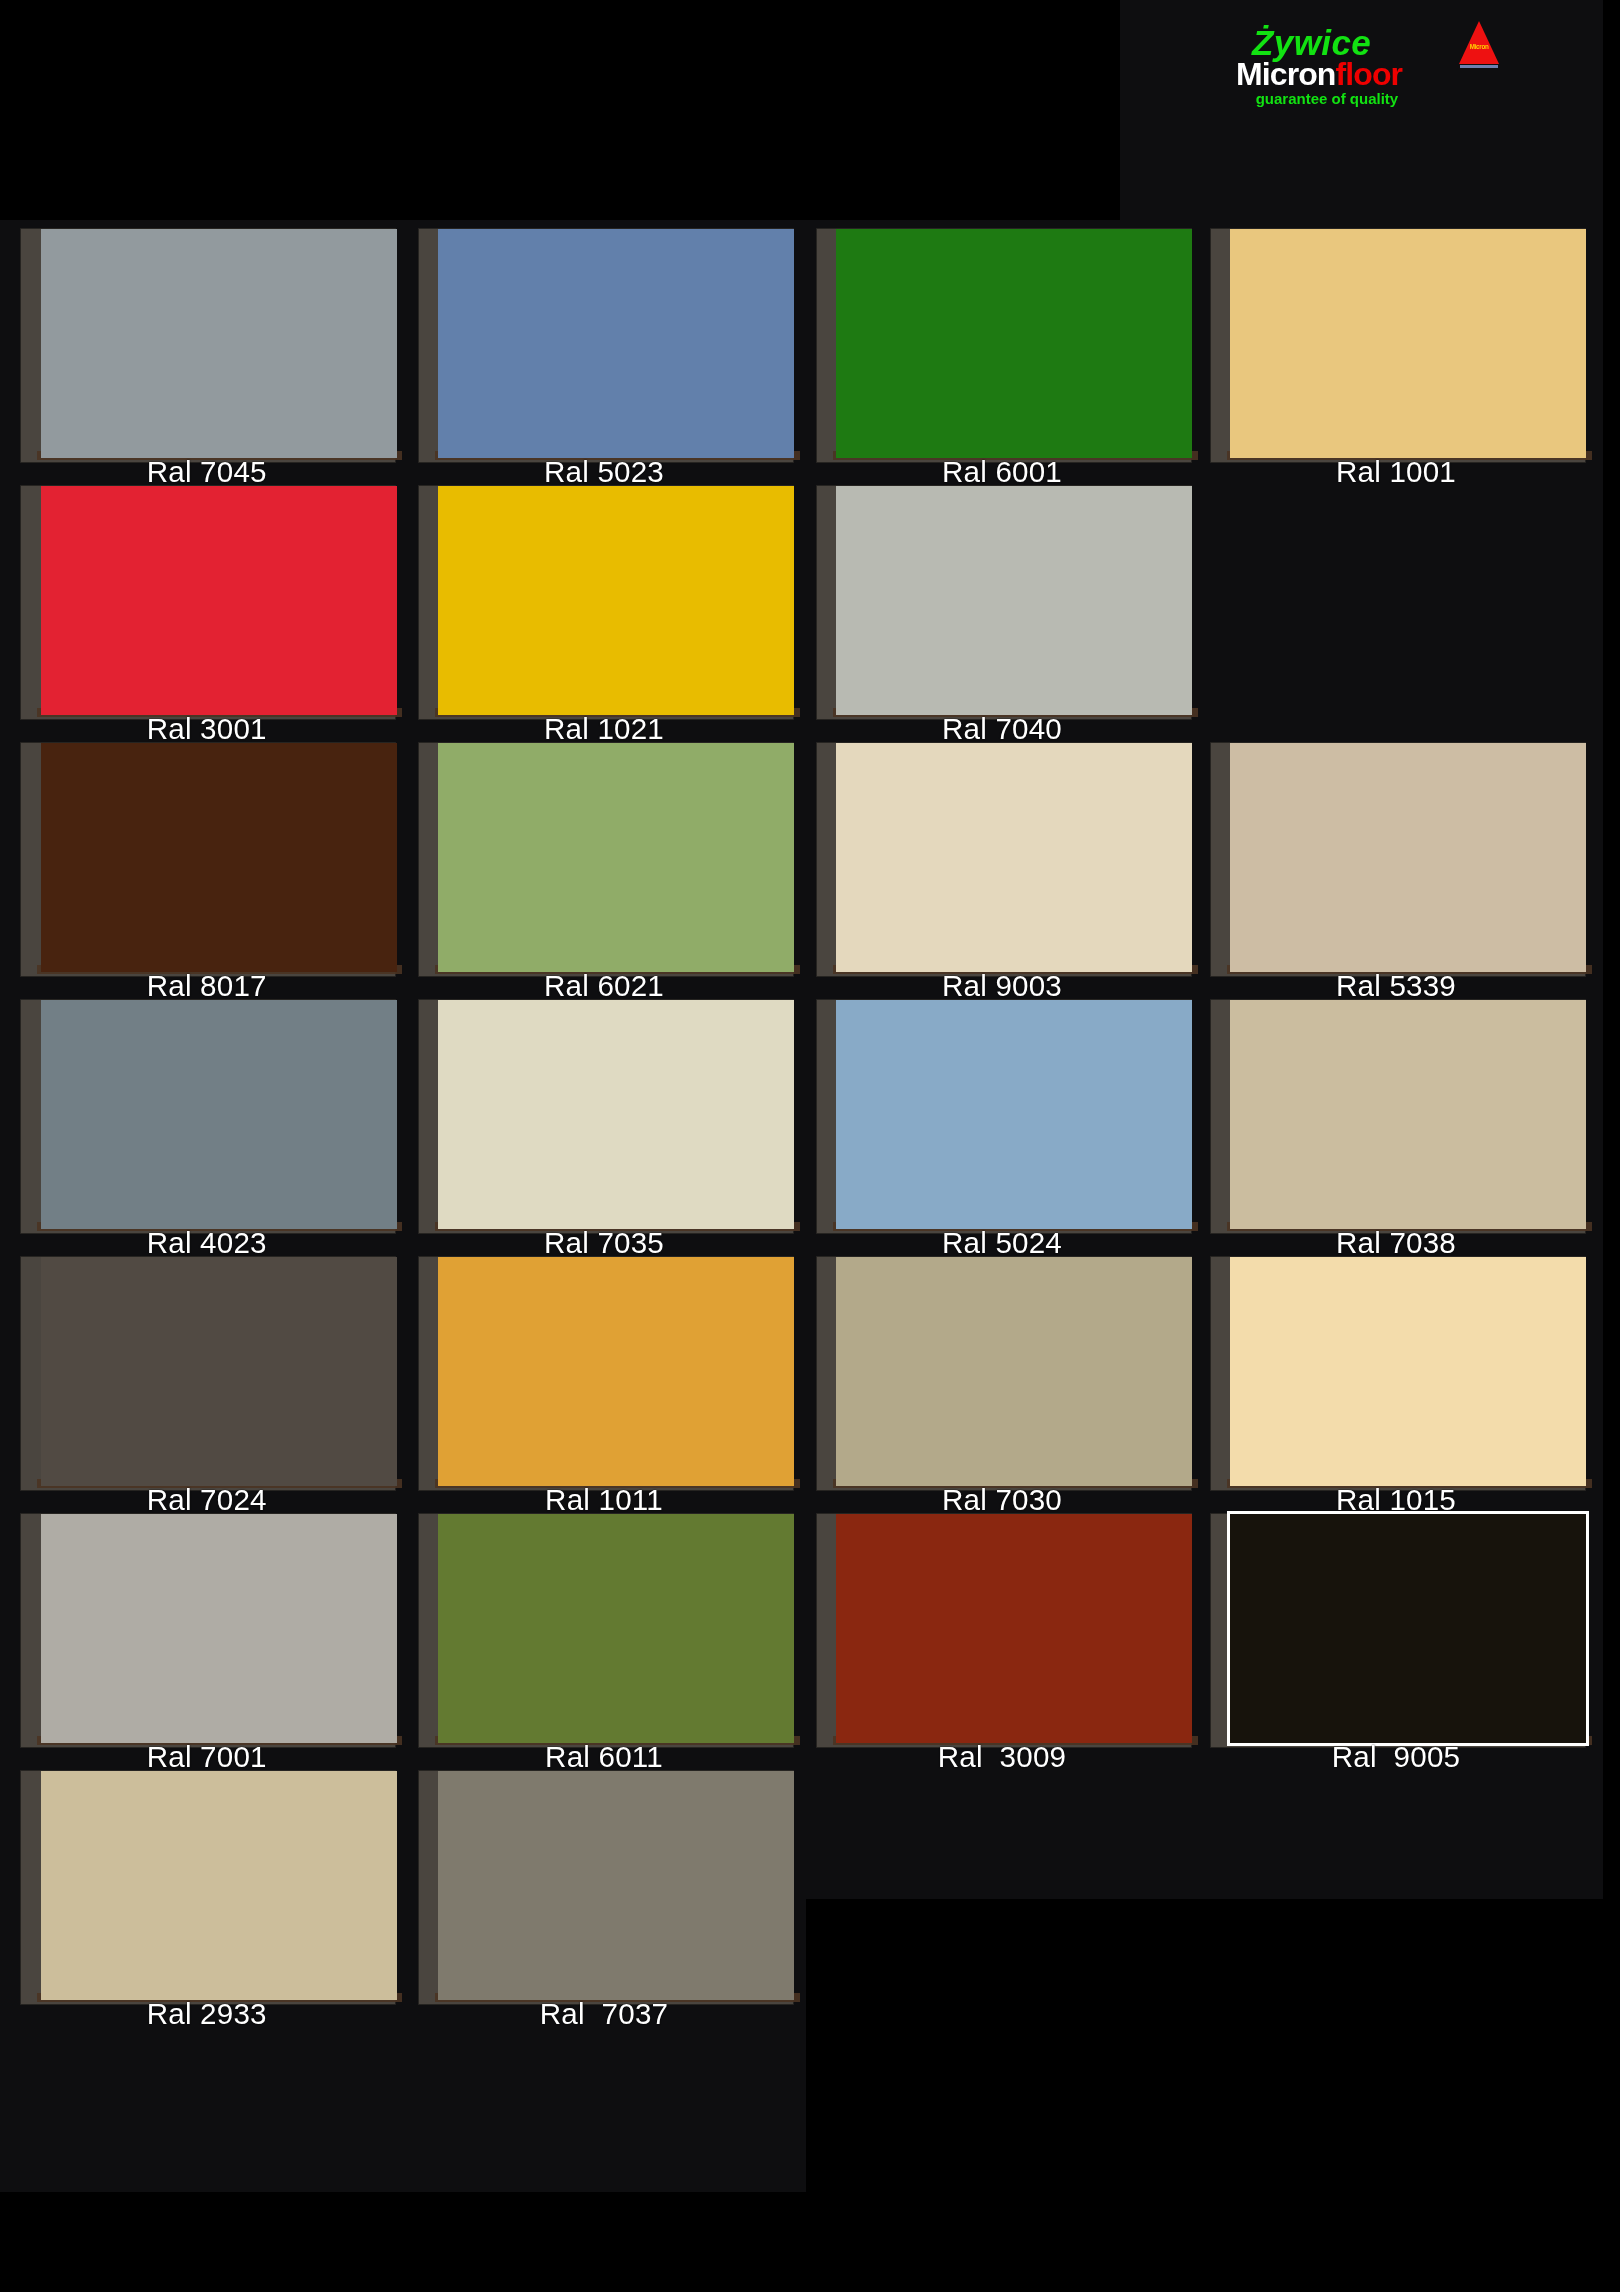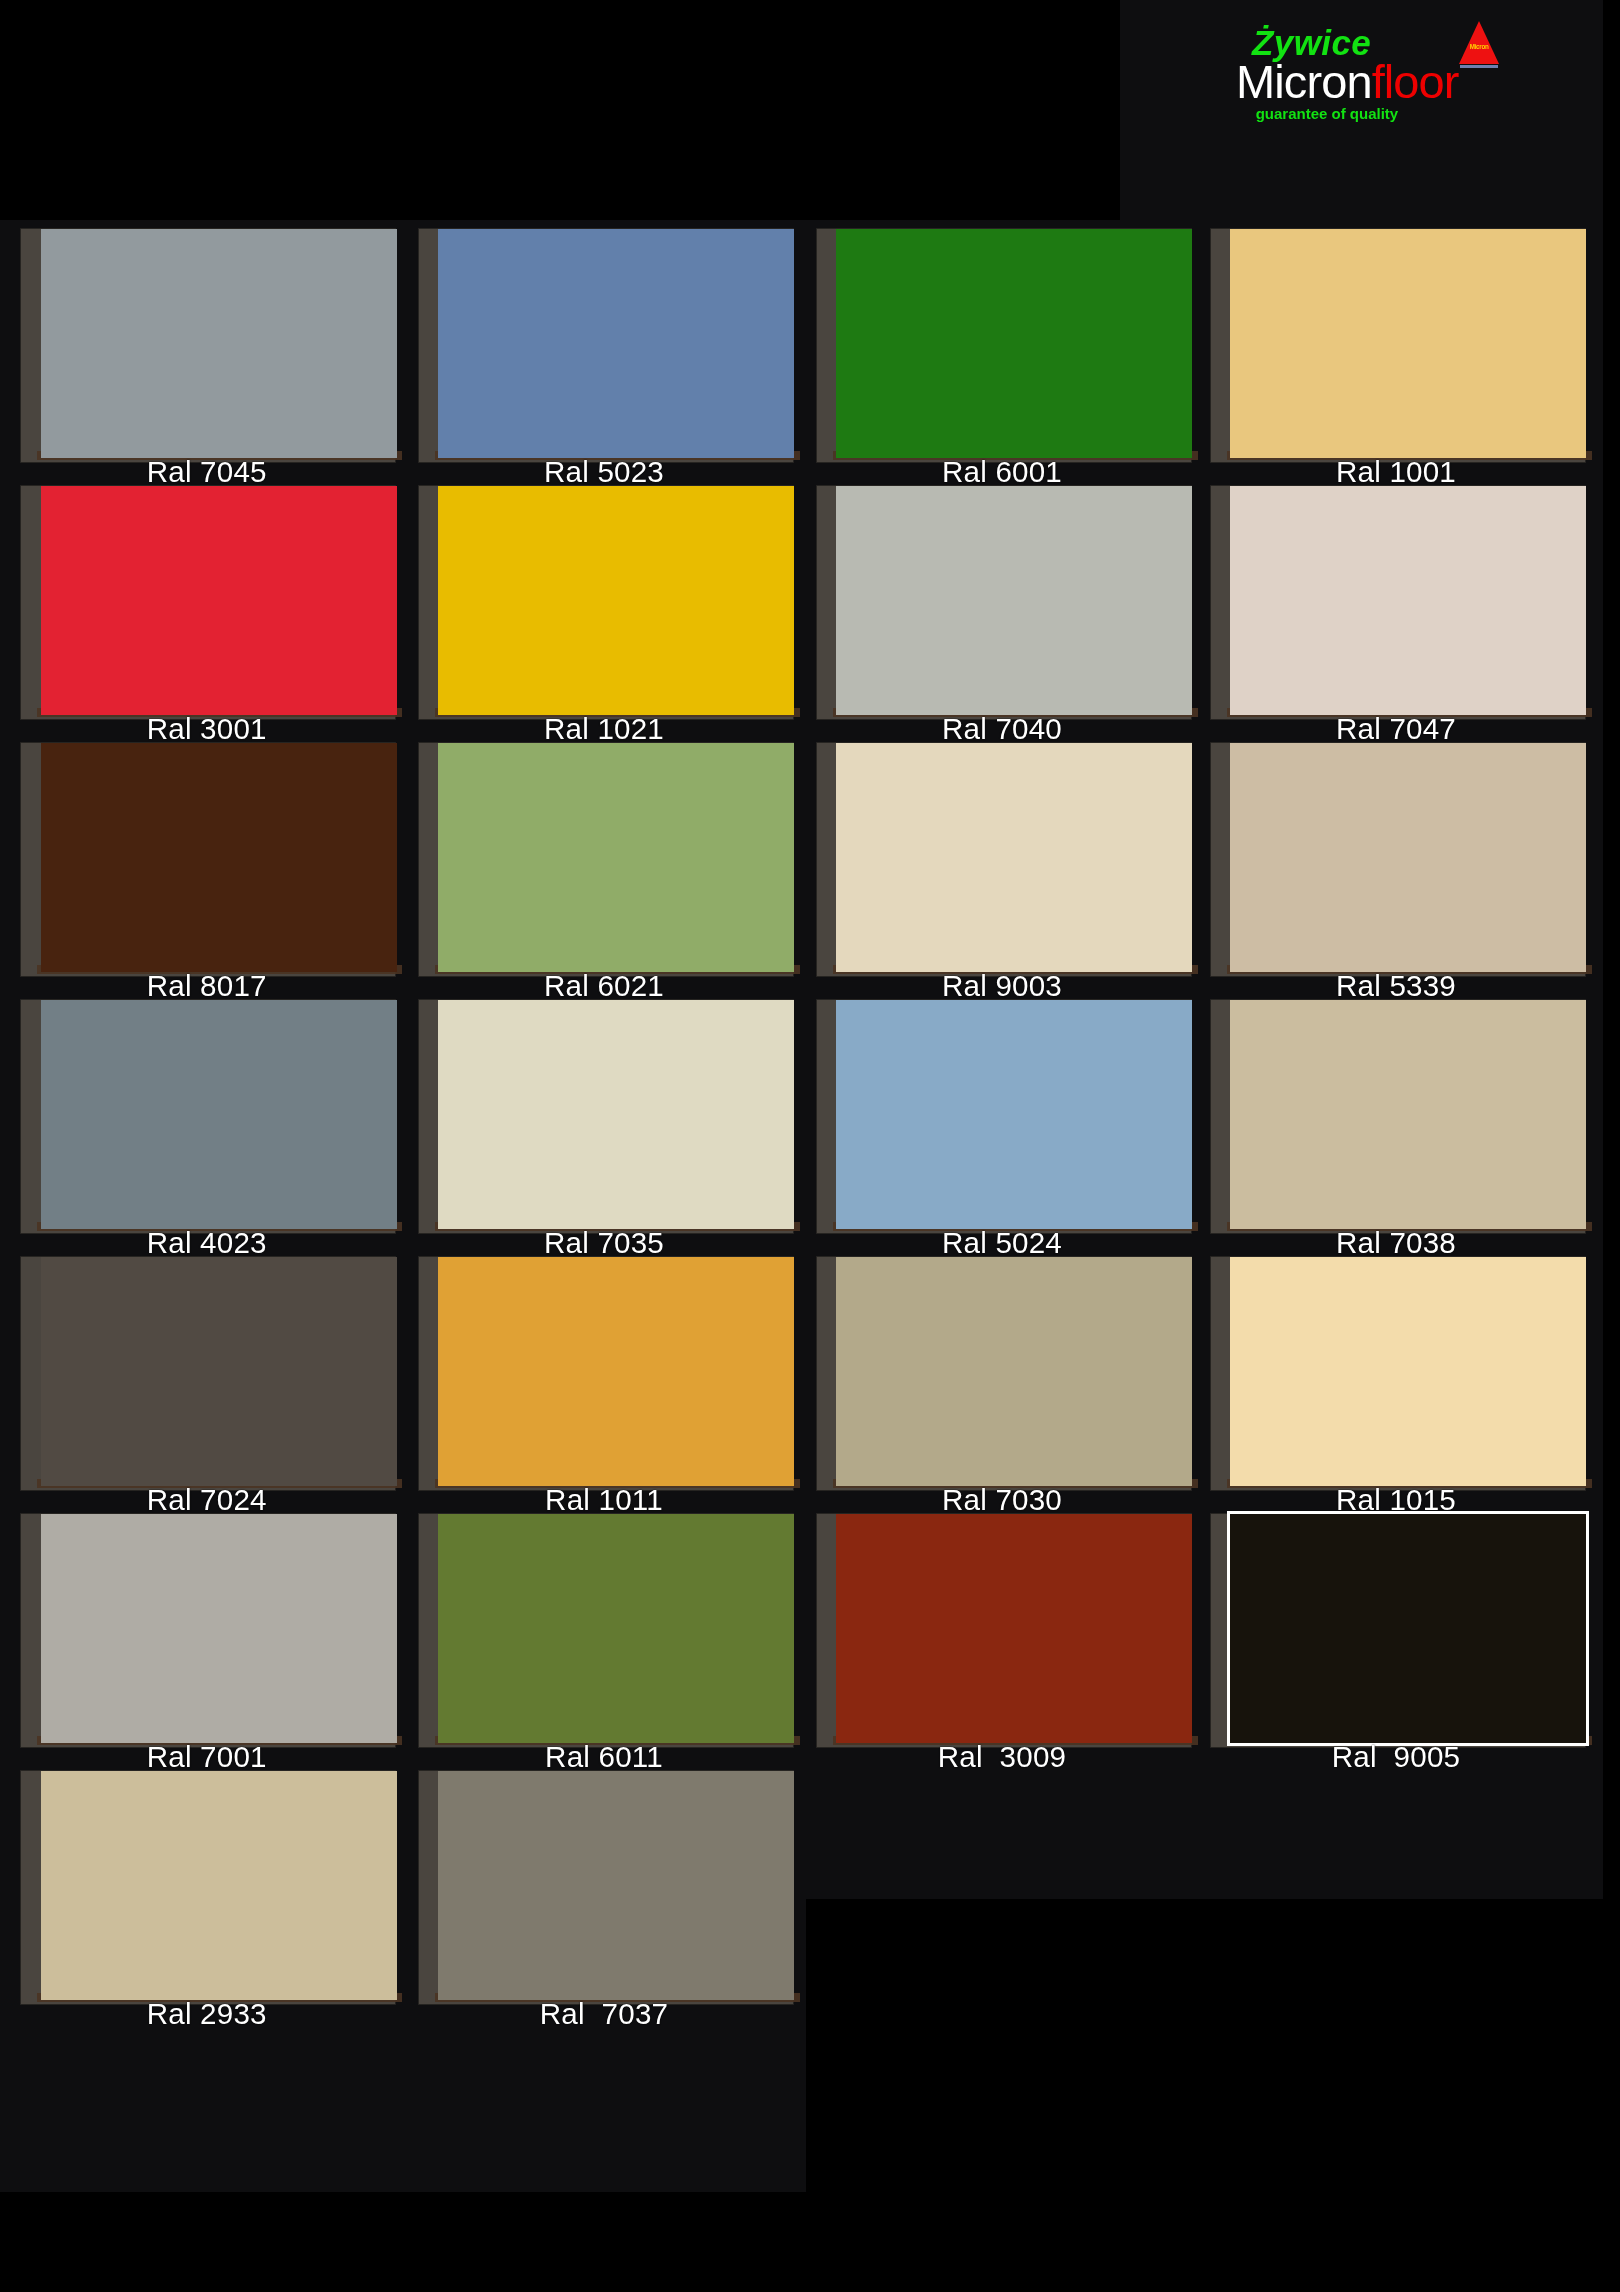--- a/index.html
+++ b/index.html
@@ -60,22 +60,22 @@
     display:block;
     color:#12e212;
     font-size:35px;
     font-weight:bold;
     font-style:italic;
     letter-spacing:0.4px;
     margin-left:16px;
   }
   .logo-main {
     display:block;
-    font-size:47px;
-    font-weight:normal;
+    font-size:32px;
+    font-weight:bold;
     letter-spacing:-0.9px;
     margin-top:-1.8px;
     white-space:nowrap;
   }
   .logo-micron { color:#ffffff; }
   .logo-floor  { color:#ee0000; }
   .logo-tag {
     display:block;
     color:#12e212;
     font-size:15px;
@@ -237,27 +237,20 @@
           </div>
           <div class="sw-label">Ral 1021</div>
         </div>
         <div class="swatch-cell" style="left: 806px;">
           <div class="card">
             <div class="card-bottom"></div>
             <div class="paint" style="background: rgb(184, 186, 178);"></div>
           </div>
           <div class="sw-label">Ral 7040</div>
         </div>
-        <div class="swatch-cell" style="left: 1200px;">
-          <div class="card">
-            <div class="card-bottom"></div>
-            <div class="paint" style="background: rgb(223, 210, 199);"></div>
-          </div>
-          <div class="sw-label">Ral 7047</div>
-        </div>
       </div>
       <div class="sw-row">
         <div class="swatch-cell" style="left: 10.7px;">
           <div class="card">
             <div class="card-bottom"></div>
             <div class="paint" style="background: rgb(72, 35, 15);"></div>
           </div>
           <div class="sw-label">Ral 8017</div>
         </div>
         <div class="swatch-cell" style="left: 408px;">

